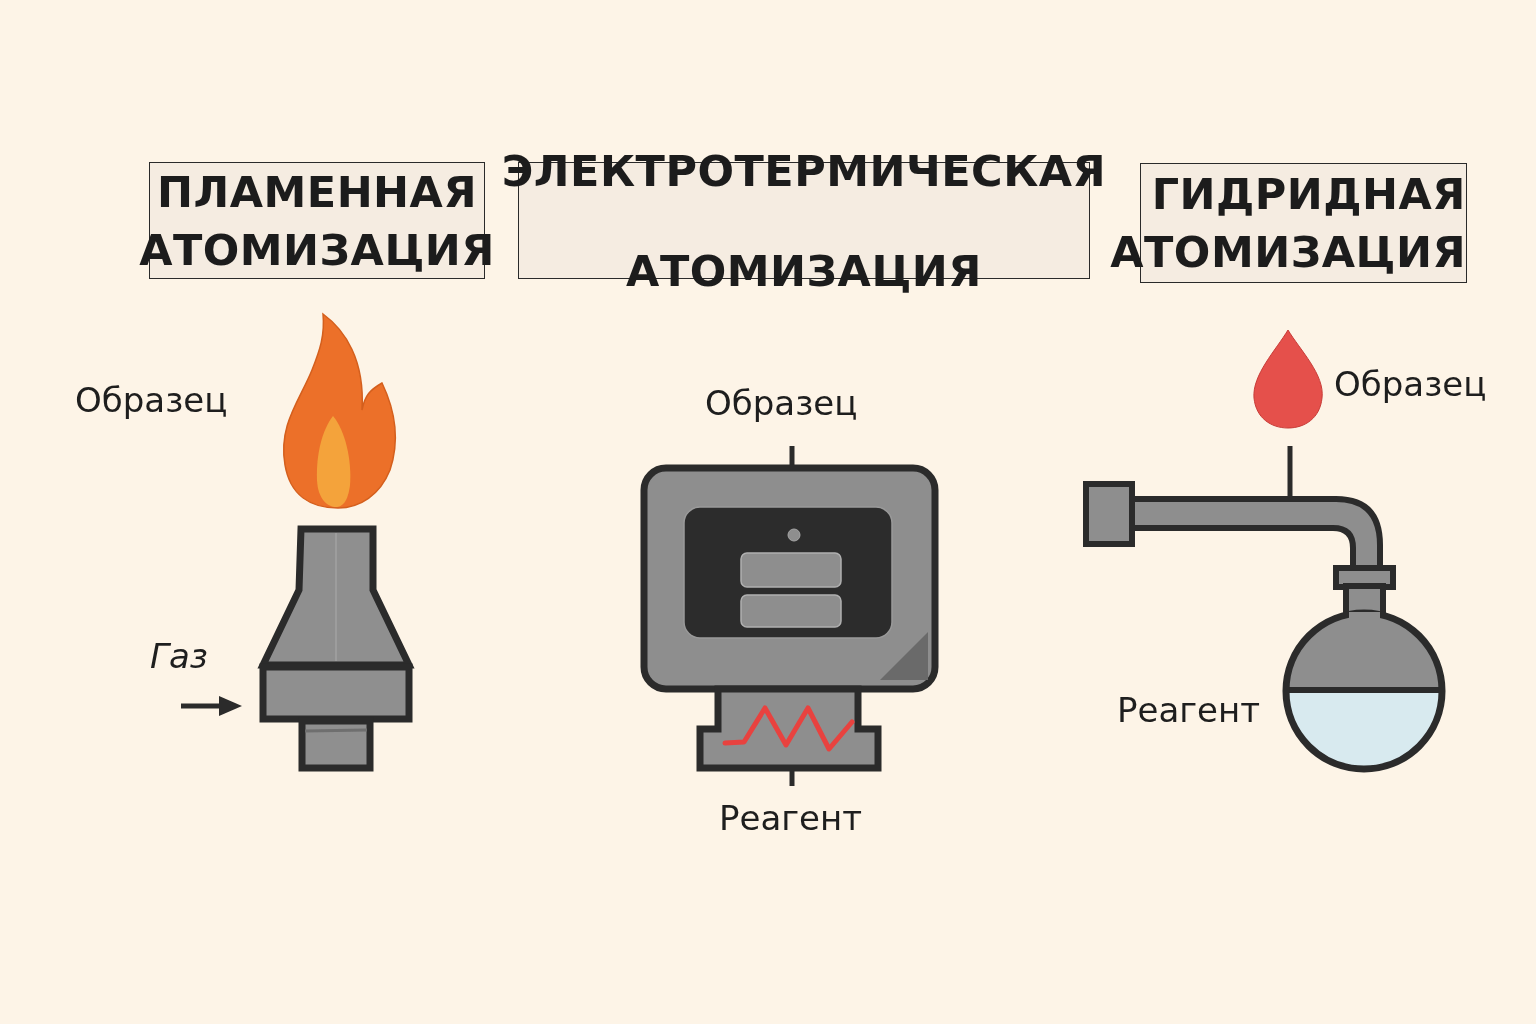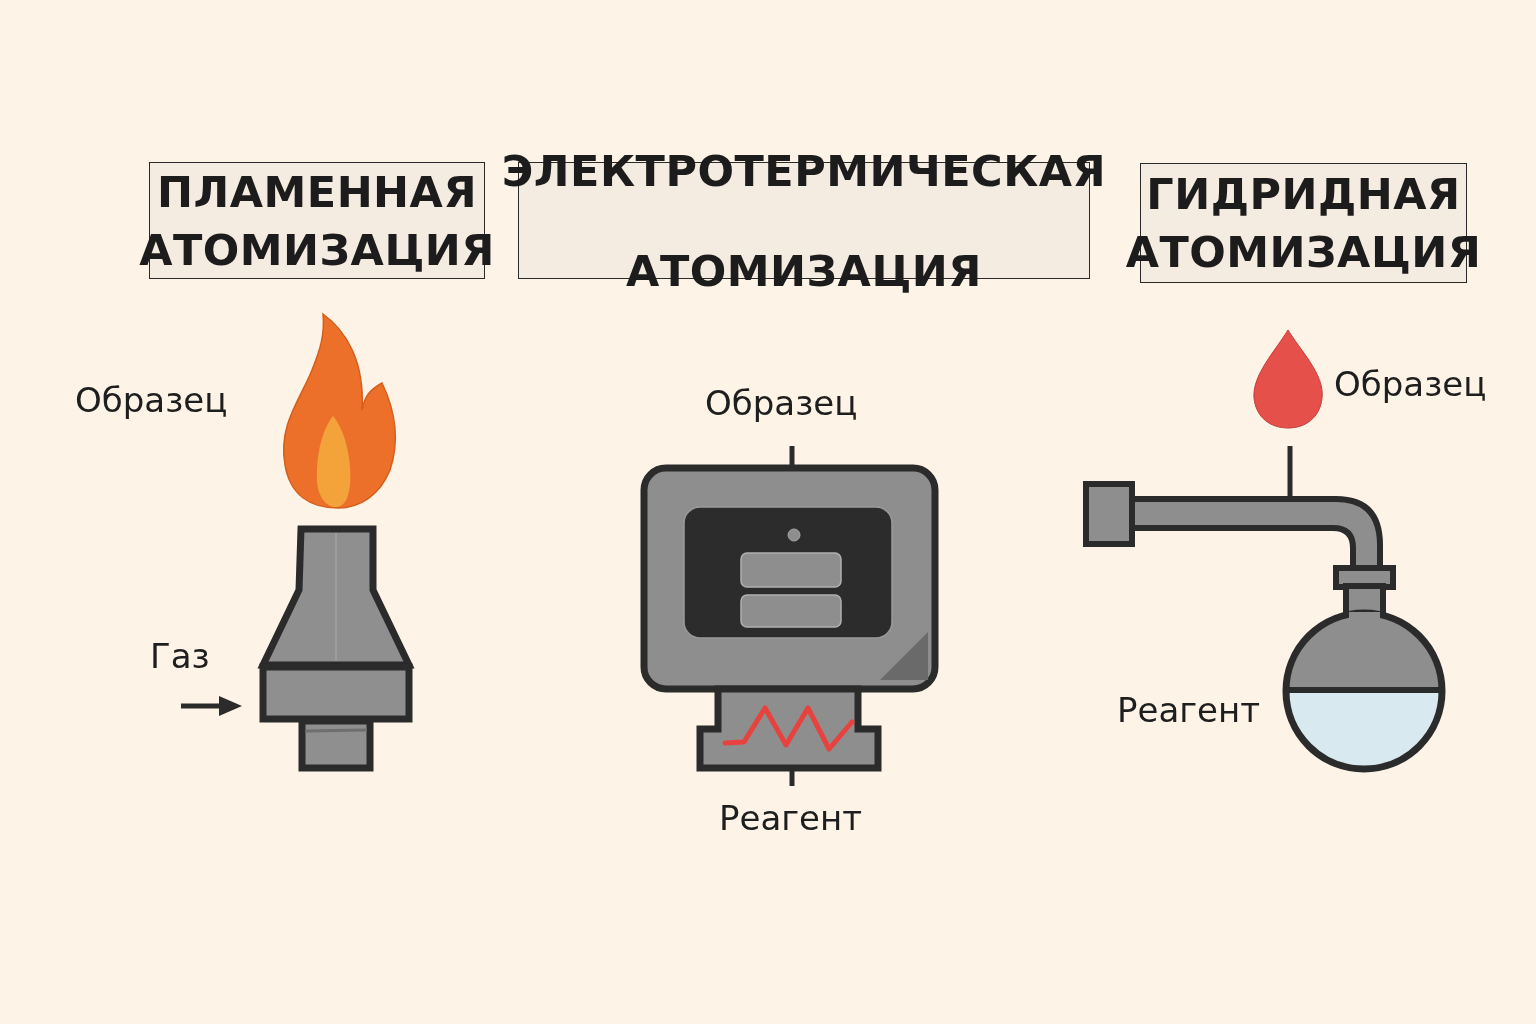--- a/index.html
+++ b/index.html
@@ -37,21 +37,21 @@
 <div class="title-box" style="left:149px; top:162px; width:336px; height:117px;">
   <span>ПЛАМЕННАЯ</span>
   <span>АТОМИЗАЦИЯ</span>
 </div>
 
 <div class="title-box" style="left:518px; top:162px; width:572px; height:117px;gap:42px;">
   <span>ЭЛЕКТРОТЕРМИЧЕСКАЯ</span>
   <span>АТОМИЗАЦИЯ</span>
 </div>
 
-<div class="title-box" style="left:1140px; top:163px; width:327px; height:120px;">
+<div class="title-box" style="left:1140px; top:163px; width:327px; height:120px;align-items:flex-end;">
   <span>ГИДРИДНАЯ</span>
   <span>АТОМИЗАЦИЯ</span>
 </div>
 
 <svg class="art" width="1536" height="1024" viewBox="0 0 1536 1024">
 
   <g>
     <path d="M323,314 C345,330 365,360 362,410 C365,395 370,390 382,383 C395,410 400,440 390,470 C380,495 360,508 338,508 C310,508 290,495 285,465 C278,425 300,400 312,370 C320,350 325,335 323,314 Z" fill="#ec7029" stroke="#d45f1d" stroke-width="1.5"></path>
     <path d="M333,416 C345,430 352,460 350,485 C348,502 342,507 336,507 C328,507 318,500 317,480 C316,455 322,430 333,416 Z" fill="#f4a33b"></path>
   </g>
@@ -110,19 +110,19 @@
     <circle cx="1364" cy="691" r="78" fill="#8e8e8e"></circle>
     <rect x="1280" y="690" width="170" height="90" fill="#d8eaef" clip-path="url(#flaskClip)"></rect>
     <line x1="1286" y1="690" x2="1442" y2="690" stroke="#2b2b2b" stroke-width="6"></line>
     <circle cx="1364" cy="691" r="78" fill="none" stroke="#2b2b2b" stroke-width="7"></circle>
 
     <rect x="1349" y="612" width="31" height="10" fill="#8e8e8e"></rect>
   </g>
 </svg>
 
 <div class="label" style="left:75px; top:380px;">Образец</div>
-<div class="label" style="left:150px; top:636px;">Газ</div>
+<div class="label" style="left:150px; top:636px;font-style:italic;">Газ</div>
 
 <div class="label" style="left:705px; top:383px;">Образец</div>
 <div class="label" style="left:719px; top:798px;">Реагент</div>
 
 <div class="label" style="left:1334px; top:364px;">Образец</div>
 <div class="label" style="left:1077px; top:690px;margin-left:40px;">Реагент</div>
 
 </body></html>

